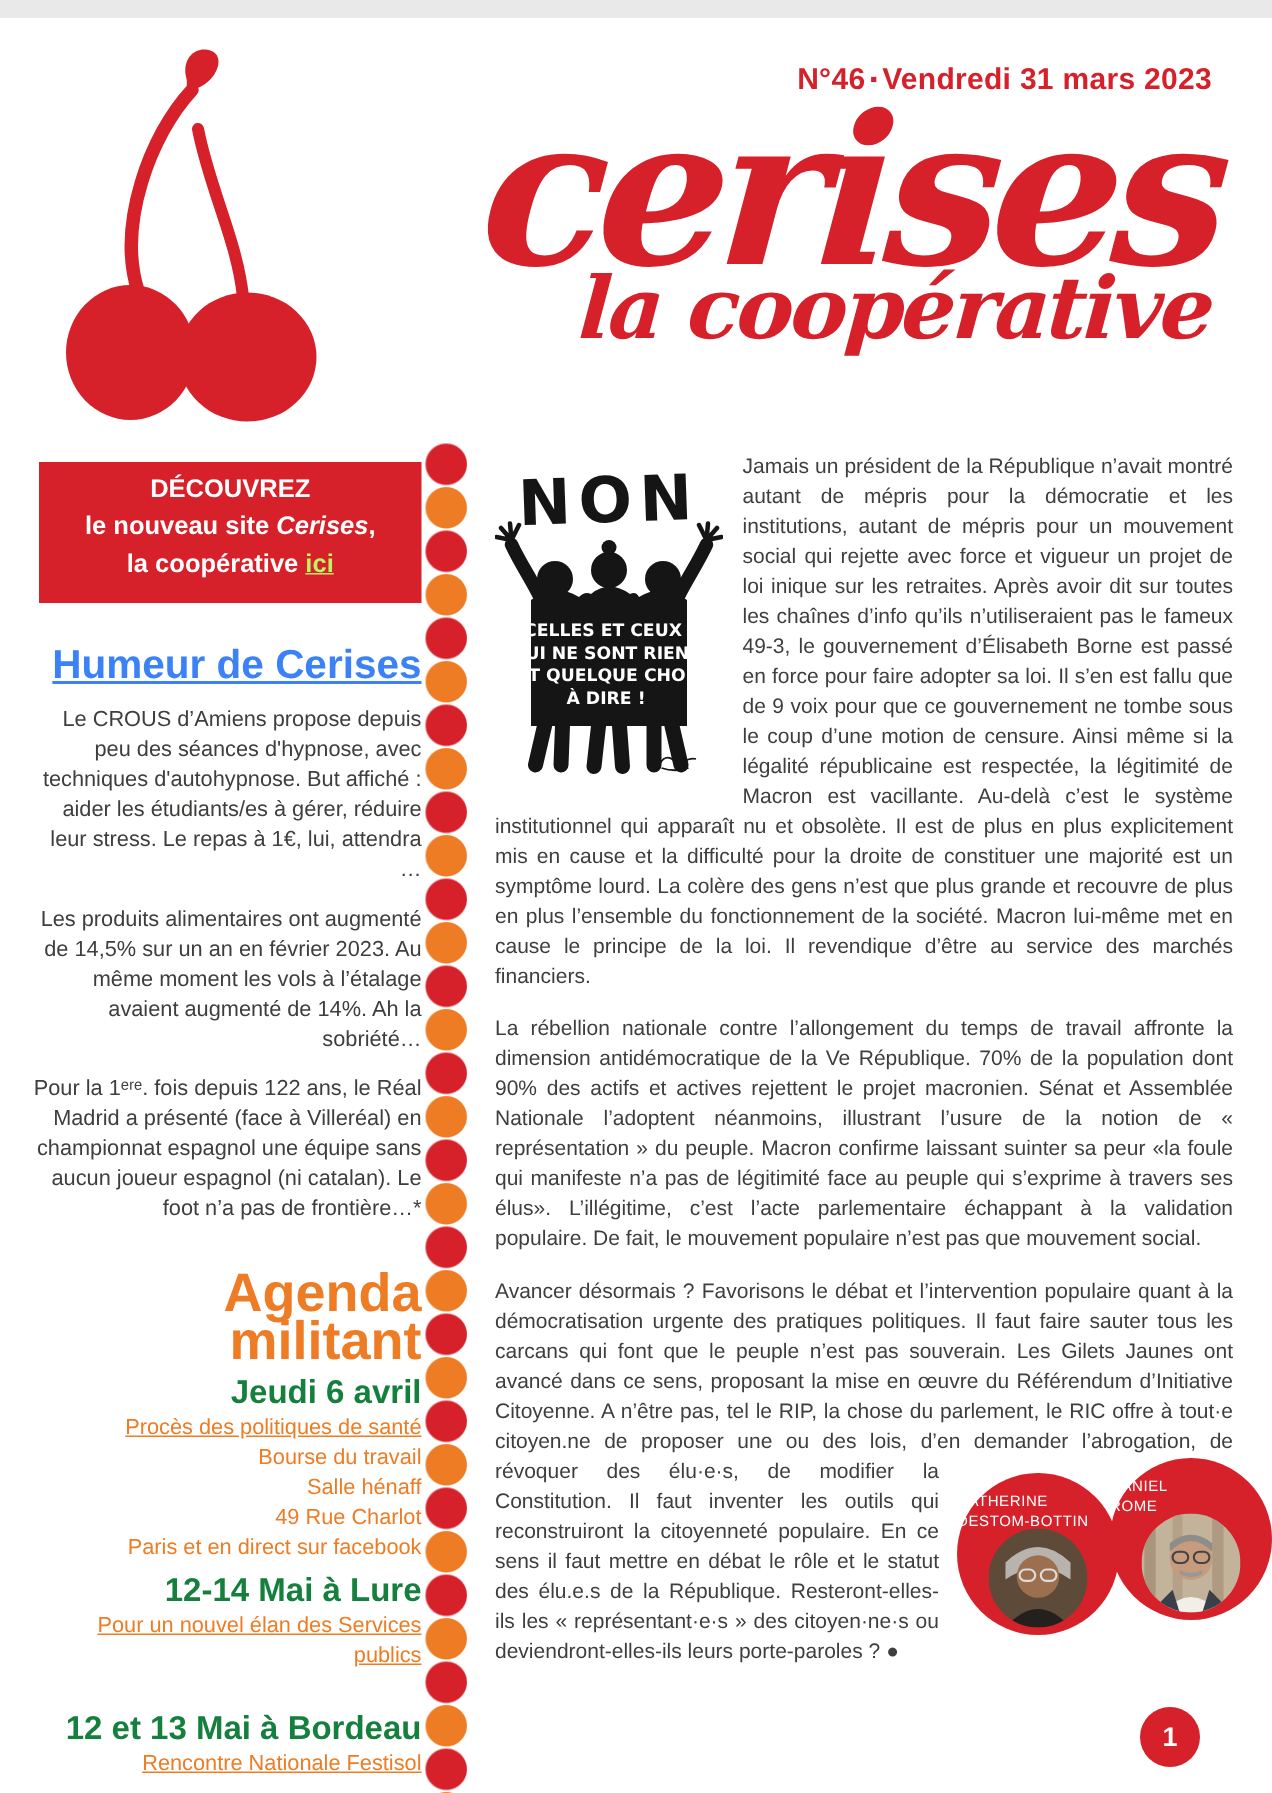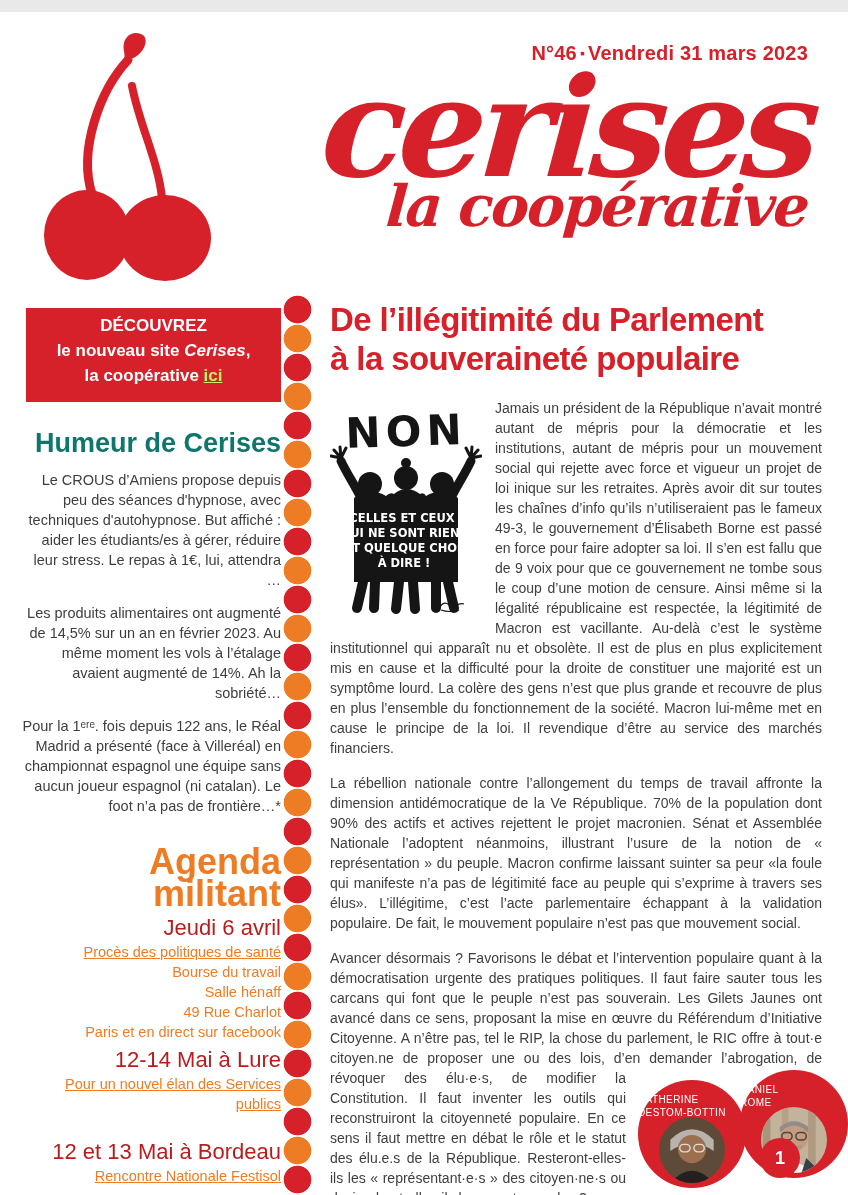--- a/index.html
+++ b/index.html
@@ -35,24 +35,24 @@
   
   .sidebar { position:absolute; left:18px; top:296px; width:263px;
              text-align:right; font-size:14.5px; line-height:20px; }
   .promo-box {
     background:#d6212a; color:#fff; width:237px; margin:0 0 0 auto;
     padding:5px 9px 14px; text-align:center; font-weight:bold;
     font-size:17px; line-height:25px;
   }
   .promo-box em { font-style:italic; }
   .promo-box .ulink { text-decoration:underline; color:#bef264; cursor:pointer; }
-  .side-h1 { color:#0f766e; font-weight:bold; font-size:27px; line-height:30px; margin:26px 0 12px; }
+  .side-h1 { color:#3b82f6; font-weight:bold; font-size:27px; line-height:30px; margin:26px 0 12px;text-decoration:underline; }
   .side-p  { margin:0 0 13px; }
   .agenda-h { color:#ee7c24; font-weight:bold; font-size:36px; line-height:32px; margin:30px 0 2px; }
-  .event-h  { color:#b91c1c; font-weight:normal; font-size:22px; line-height:27px; margin:4px 0 1px; }
+  .event-h  { color:#15803d; font-weight:bold; font-size:22px; line-height:27px; margin:4px 0 1px; }
   .event-h.spaced { margin-top:24px; }
   .sline  { color:#ee7c24; }
   a.slink { color:#ee7c24; text-decoration:underline; cursor:pointer; display:block; }
   .alire-h { color:#ee7c24; font-weight:bold; font-size:27px; line-height:32px; margin:30px 0 6px; }
   
   .main { position:absolute; left:330px; top:288px; width:492px; }
   .article-title {
     color:#d6212a; font-weight:bold; font-size:33px; line-height:39px;
     letter-spacing:-0.6px; margin:0 0 20px;
   }
@@ -141,24 +141,20 @@
     <div>
       <h2 class="alire-h">
         <span>A lire sur</span><br>
         
       </h2>
 
     </div>
   </div>
 
   <div class="main">
-    <h1 class="article-title">
-      <span>De l’illégitimité du Parlement</span><br>
-      <span>à la souveraineté populaire</span>
-    </h1>
 
     <div class="article-body">
       <p>
         <svg class="illustration" viewBox="0 0 152 220">
           <text x="76" y="46" text-anchor="middle" font-family="DejaVu Sans, sans-serif" font-size="42" font-weight="bold" letter-spacing="5" fill="#151515" transform="rotate(-2 76 30)">NON</text>
           <g fill="#151515">
             <circle cx="40" cy="84" r="12"></circle>
             <circle cx="76" cy="63" r="5"></circle>
             <circle cx="76" cy="78" r="12"></circle>
             <circle cx="112" cy="84" r="12"></circle>

